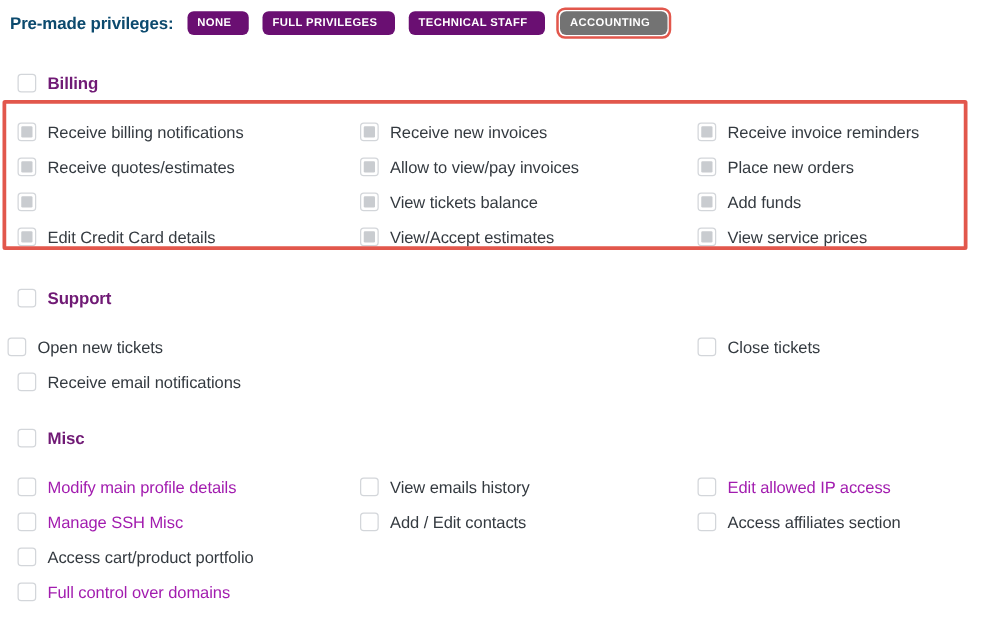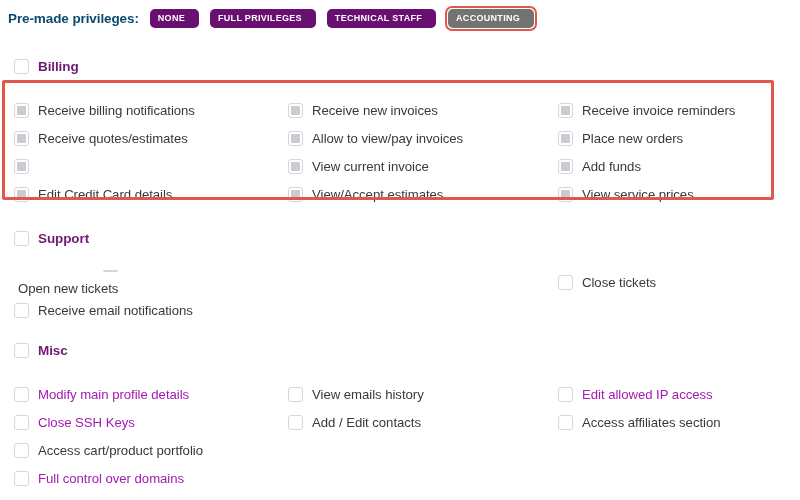--- a/index.html
+++ b/index.html
@@ -90,21 +90,21 @@
   }
 
   
   .options {
     position: relative;
     width: 800px;
   }
   .opt {
     position: absolute;
     display: flex;
-    align-items: flex-end;
+    align-items: flex-start;
     gap: 9px;
     height: 20px;
     white-space: nowrap;
   }
   .opt-label {
     font-size: 13.2px;
     color: #343a40;
     letter-spacing: -0.05px;
   }
   .opt-label.red {
@@ -193,21 +193,21 @@
         <div class="opt" style="left: 288px; top: 22px;">
           <span class="cb filled"></span>
           <span class="opt-label">Receive new invoices</span>
         </div>
         <div class="opt" style="left: 288px; top: 50px;">
           <span class="cb filled"></span>
           <span class="opt-label">Allow to view/pay invoices</span>
         </div>
         <div class="opt" style="left: 288px; top: 78px;">
           <span class="cb filled"></span>
-          <span class="opt-label">View current invoice</span>
+          <span class="opt-label">View tickets balance</span>
         </div>
         <div class="opt" style="left: 288px; top: 106px;">
           <span class="cb filled"></span>
           <span class="opt-label">View/Accept estimates</span>
         </div>
         <div class="opt" style="left: 558px; top: 22px;">
           <span class="cb filled"></span>
           <span class="opt-label">Receive invoice reminders</span>
         </div>
         <div class="opt" style="left: 558px; top: 50px;">
@@ -223,21 +223,21 @@
           <span class="opt-label">View service prices</span>
         </div>
       </div>
     </div>
     <div class="section" style="top: 228px;">
       <div class="section-header">
         <span class="cb"></span>
         <span class="section-title">Support</span>
       </div>
       <div class="options" style="height: 88px;">
-        <div class="opt" style="left: 18px; top: 22px; flex-direction: column;">
+        <div class="opt" style="left: 6px; top: 22px;">
           <span class="cb"></span>
           <span class="opt-label">Open new tickets</span>
         </div>
         <div class="opt" style="left: 14px; top: 50px;">
           <span class="cb"></span>
           <span class="opt-label">Receive email notifications</span>
         </div>
         <div class="opt" style="left: 558px; top: 22px;">
           <span class="cb"></span>
           <span class="opt-label">Close tickets</span>
@@ -249,21 +249,21 @@
         <span class="cb"></span>
         <span class="section-title">Misc</span>
       </div>
       <div class="options" style="height: 144px;">
         <div class="opt" style="left: 14px; top: 22px;">
           <span class="cb"></span>
           <span class="opt-label red">Modify main profile details</span>
         </div>
         <div class="opt" style="left: 14px; top: 50px;">
           <span class="cb"></span>
-          <span class="opt-label red">Close SSH Keys</span>
+          <span class="opt-label red">Manage SSH Misc</span>
         </div>
         <div class="opt" style="left: 14px; top: 78px;">
           <span class="cb"></span>
           <span class="opt-label">Access cart/product portfolio</span>
         </div>
         <div class="opt" style="left: 14px; top: 106px;">
           <span class="cb"></span>
           <span class="opt-label red">Full control over domains</span>
         </div>
         <div class="opt" style="left: 288px; top: 22px;">

